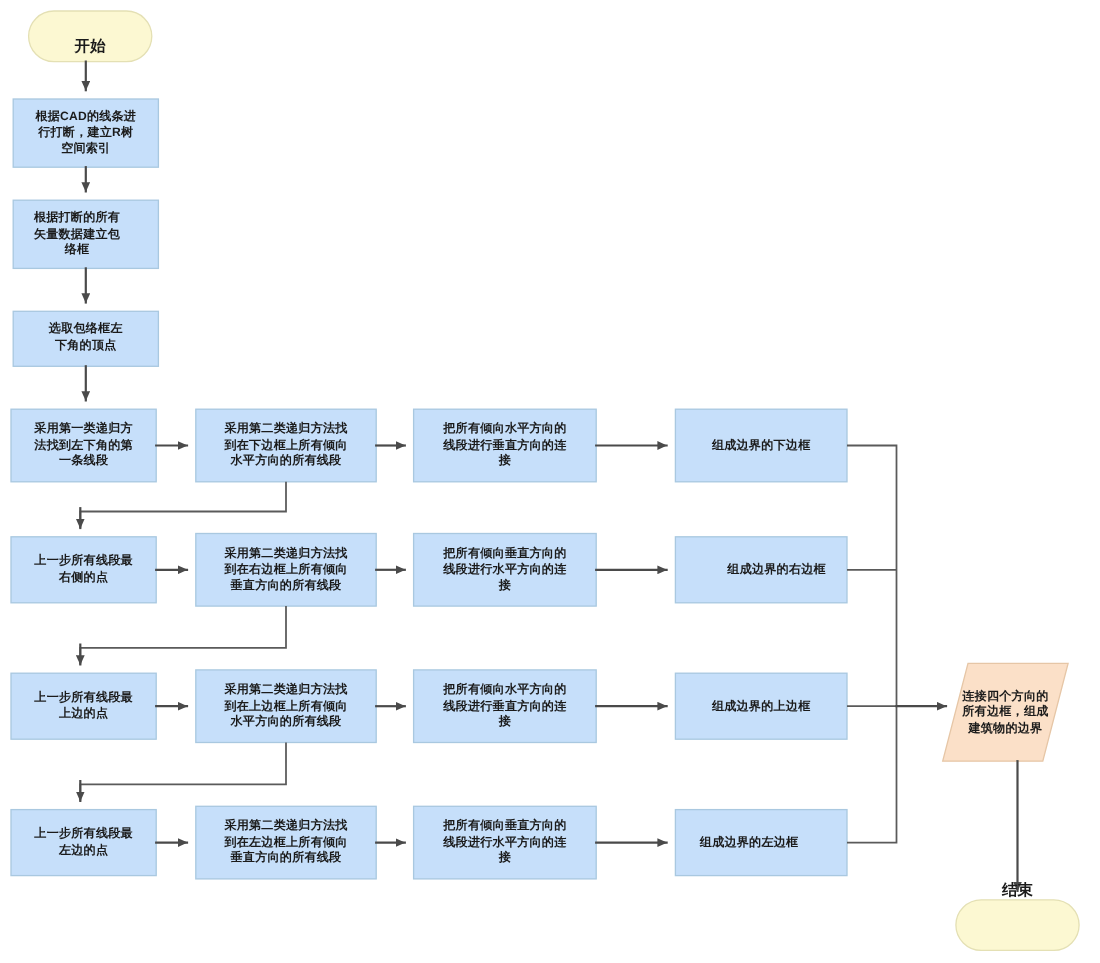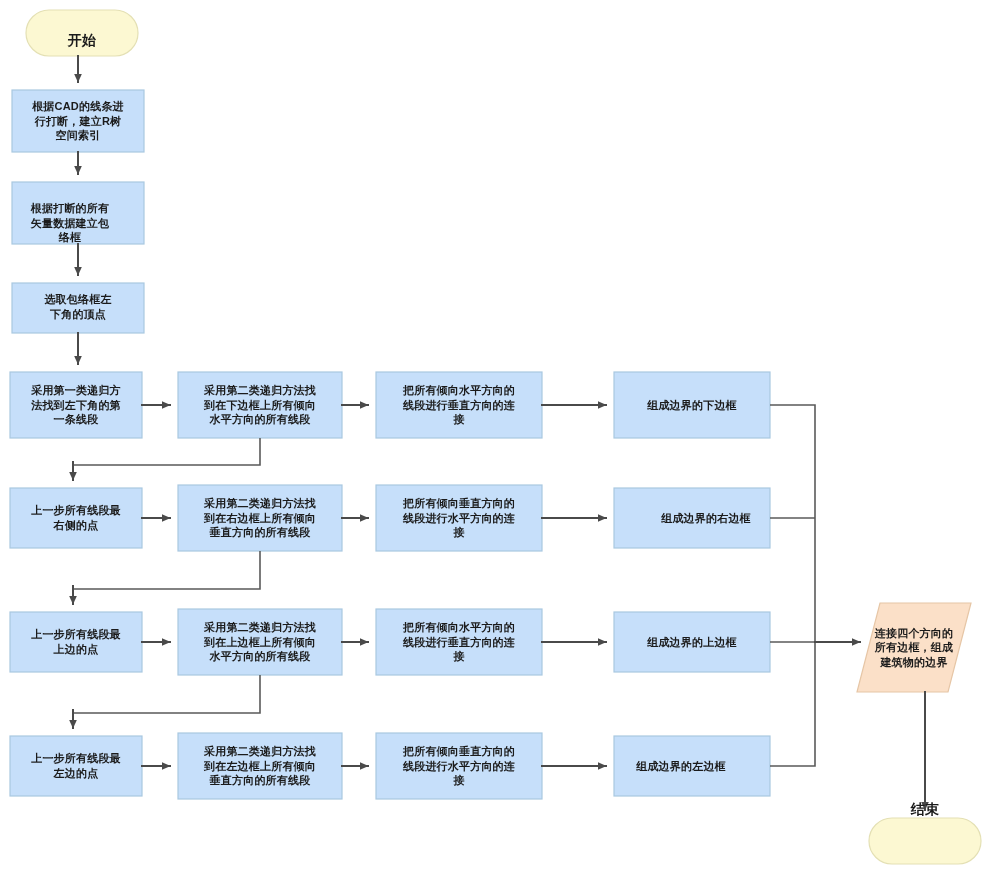--- a/index.html
+++ b/index.html
@@ -151,26 +151,26 @@
     <path class="flow-line-thin" d="M 770,405 L 815,405 L 815,642"></path>
     <path class="flow-line-thin" d="M 770,518 L 815,518"></path>
     <path class="flow-line-thin" d="M 770,642 L 815,642"></path>
     <path class="flow-line-thin" d="M 770,766 L 815,766 L 815,642"></path>
 
     <path class="flow-line" d="M 815,642 L 860,642" marker-end="url(#arrowhead)"></path>
 
     <path class="flow-line" d="M 925,692 L 925,810" marker-end="url(#arrowhead)"></path>
   </svg>
 
-  <div class="node-label terminal-label" style="left:26px; top:10px; width:112px; height:62px;font-family:Liberation Mono, monospace;">开始</div>
+  <div class="node-label terminal-label" style="left:26px; top:10px; width:112px; height:62px;">开始</div>
 
   <div class="node-label" style="left:12px; top:90px; width:132px; height:62px;">根据CAD的线条进
 行打断，建立R树
 空间索引</div>
-  <div class="node-label" style="left:12px; top:182px; width:116px; height:62px;margin-top:10px;">根据打断的所有
+  <div class="node-label" style="left:12px; top:182px; width:116px; height:62px;">根据打断的所有
 矢量数据建立包
 络框</div>
   <div class="node-label" style="left:12px; top:283px; width:132px; height:48px;">选取包络框左
 下角的顶点</div>
 
   <div class="node-label" style="left:10px; top:372px; width:132px; height:66px;border-radius:13px;">采用第一类递归方
 法找到左下角的第
 一条线段</div>
   <div class="node-label" style="left:178px; top:372px; width:164px; height:66px;">采用第二类递归方法找
 到在下边框上所有倾向

